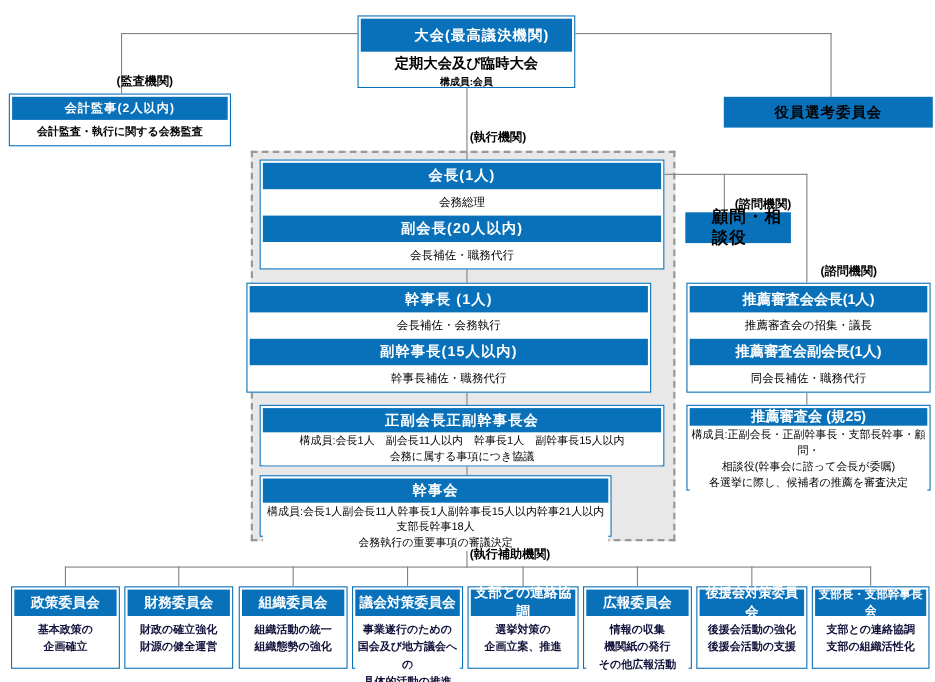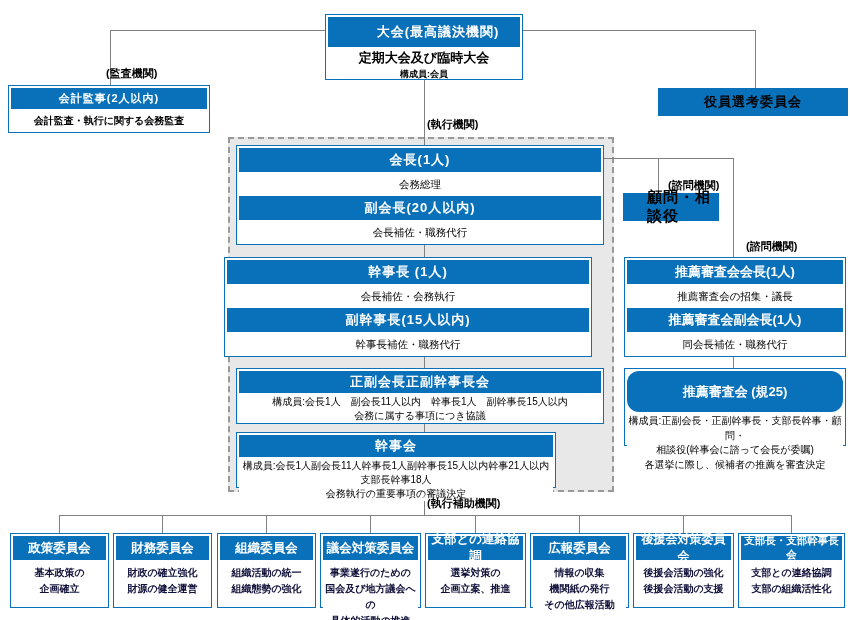--- a/index.html
+++ b/index.html
@@ -126,21 +126,21 @@
   </div>
 
   <div class="grp" style="left:624px;top:257px;width:222px;height:100px;">
     <div class="hd" style="height:24px;letter-spacing:0;">推薦審査会会長(1人)</div>
     <div class="bd" style="height:20px;">推薦審査会の招集・議長</div>
     <div class="hd" style="height:24px;letter-spacing:0;">推薦審査会副会長(1人)</div>
     <div class="bd" style="height:20px;">同会長補佐・職務代行</div>
   </div>
 
   <div class="grp" style="left:624px;top:368px;width:222px;height:78px;">
-    <div class="hd" style="height:41px;letter-spacing:0;border-radius:12px;">推薦審査会 (規25)</div>
+    <div class="hd" style="height:16px;letter-spacing:0;">推薦審査会 (規25)</div>
     <div class="bd" style="flex:1;font-size:10px;line-height:14.5px;">構成員:正副会長・正副幹事長・支部長幹事・顧問・
 相談役(幹事会に諮って会長が委嘱)
 各選挙に際し、候補者の推薦を審査決定</div>
   </div>
 
   <div class="cmt" style="left:10px;width:99px;">
     <div class="hd">政策委員会</div>
     <div class="bd">基本政策の
 企画確立</div>
   </div>

